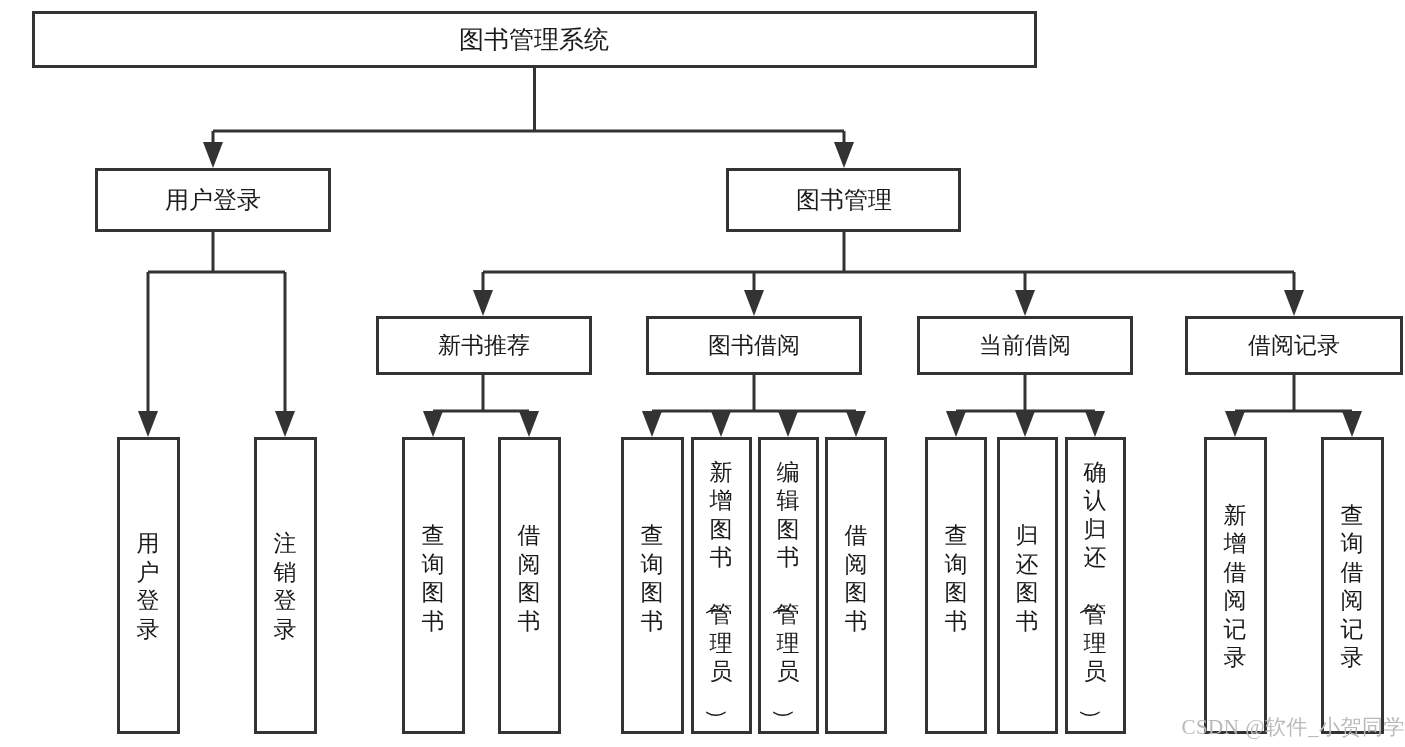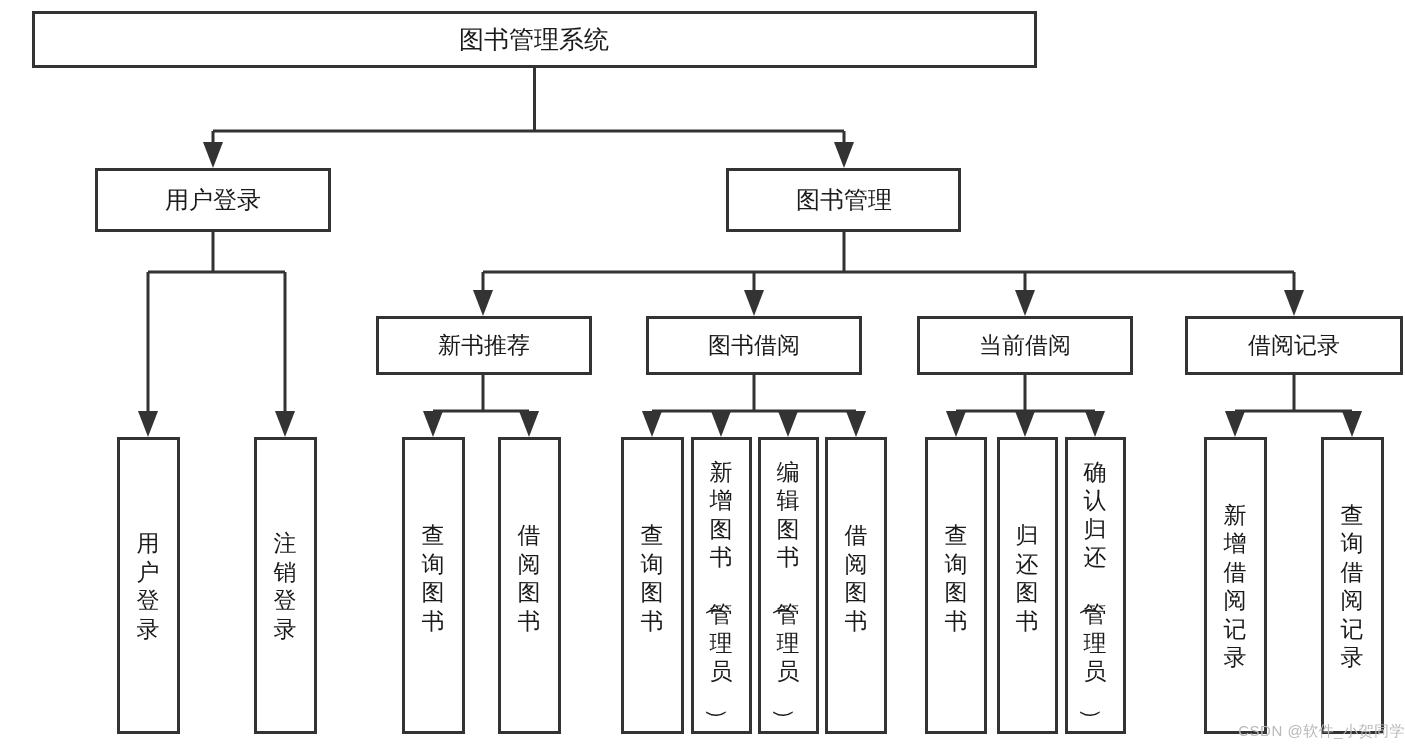--- a/index.html
+++ b/index.html
@@ -57,22 +57,22 @@
   .leaf-label {
     font-family: "DejaVu Sans", "Liberation Sans", sans-serif;
     fill: #1a1a1a;
     font-size: 23px;
     text-anchor: middle;
   }
   .watermark {
     position: absolute;
     right: 14px;
     bottom: 6px;
-    font-family: Liberation Sans, sans-serif;
-    font-size: 15px;
+    font-family: Liberation Serif, serif;
+    font-size: 21px;
     color: #b9b9b9;
     letter-spacing: 0.5px;
     white-space: nowrap;
     pointer-events: none;
   }
 </style>
 </head>
 <body>
 
 <div id="diagram-root">

